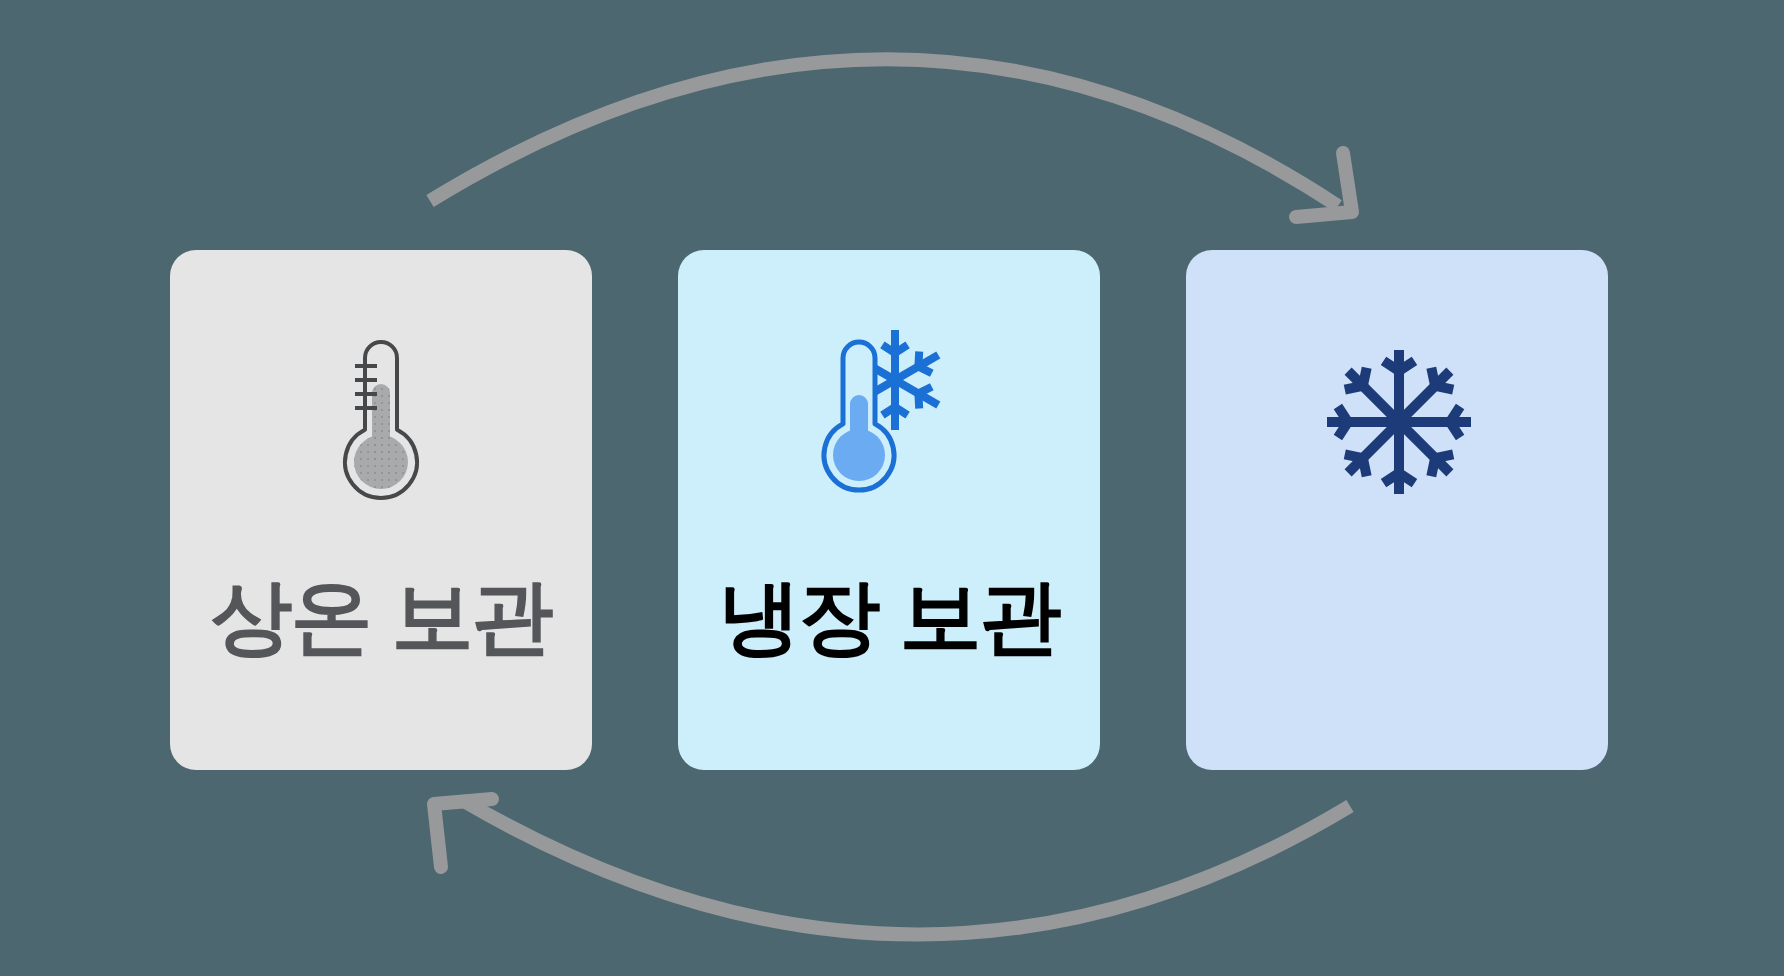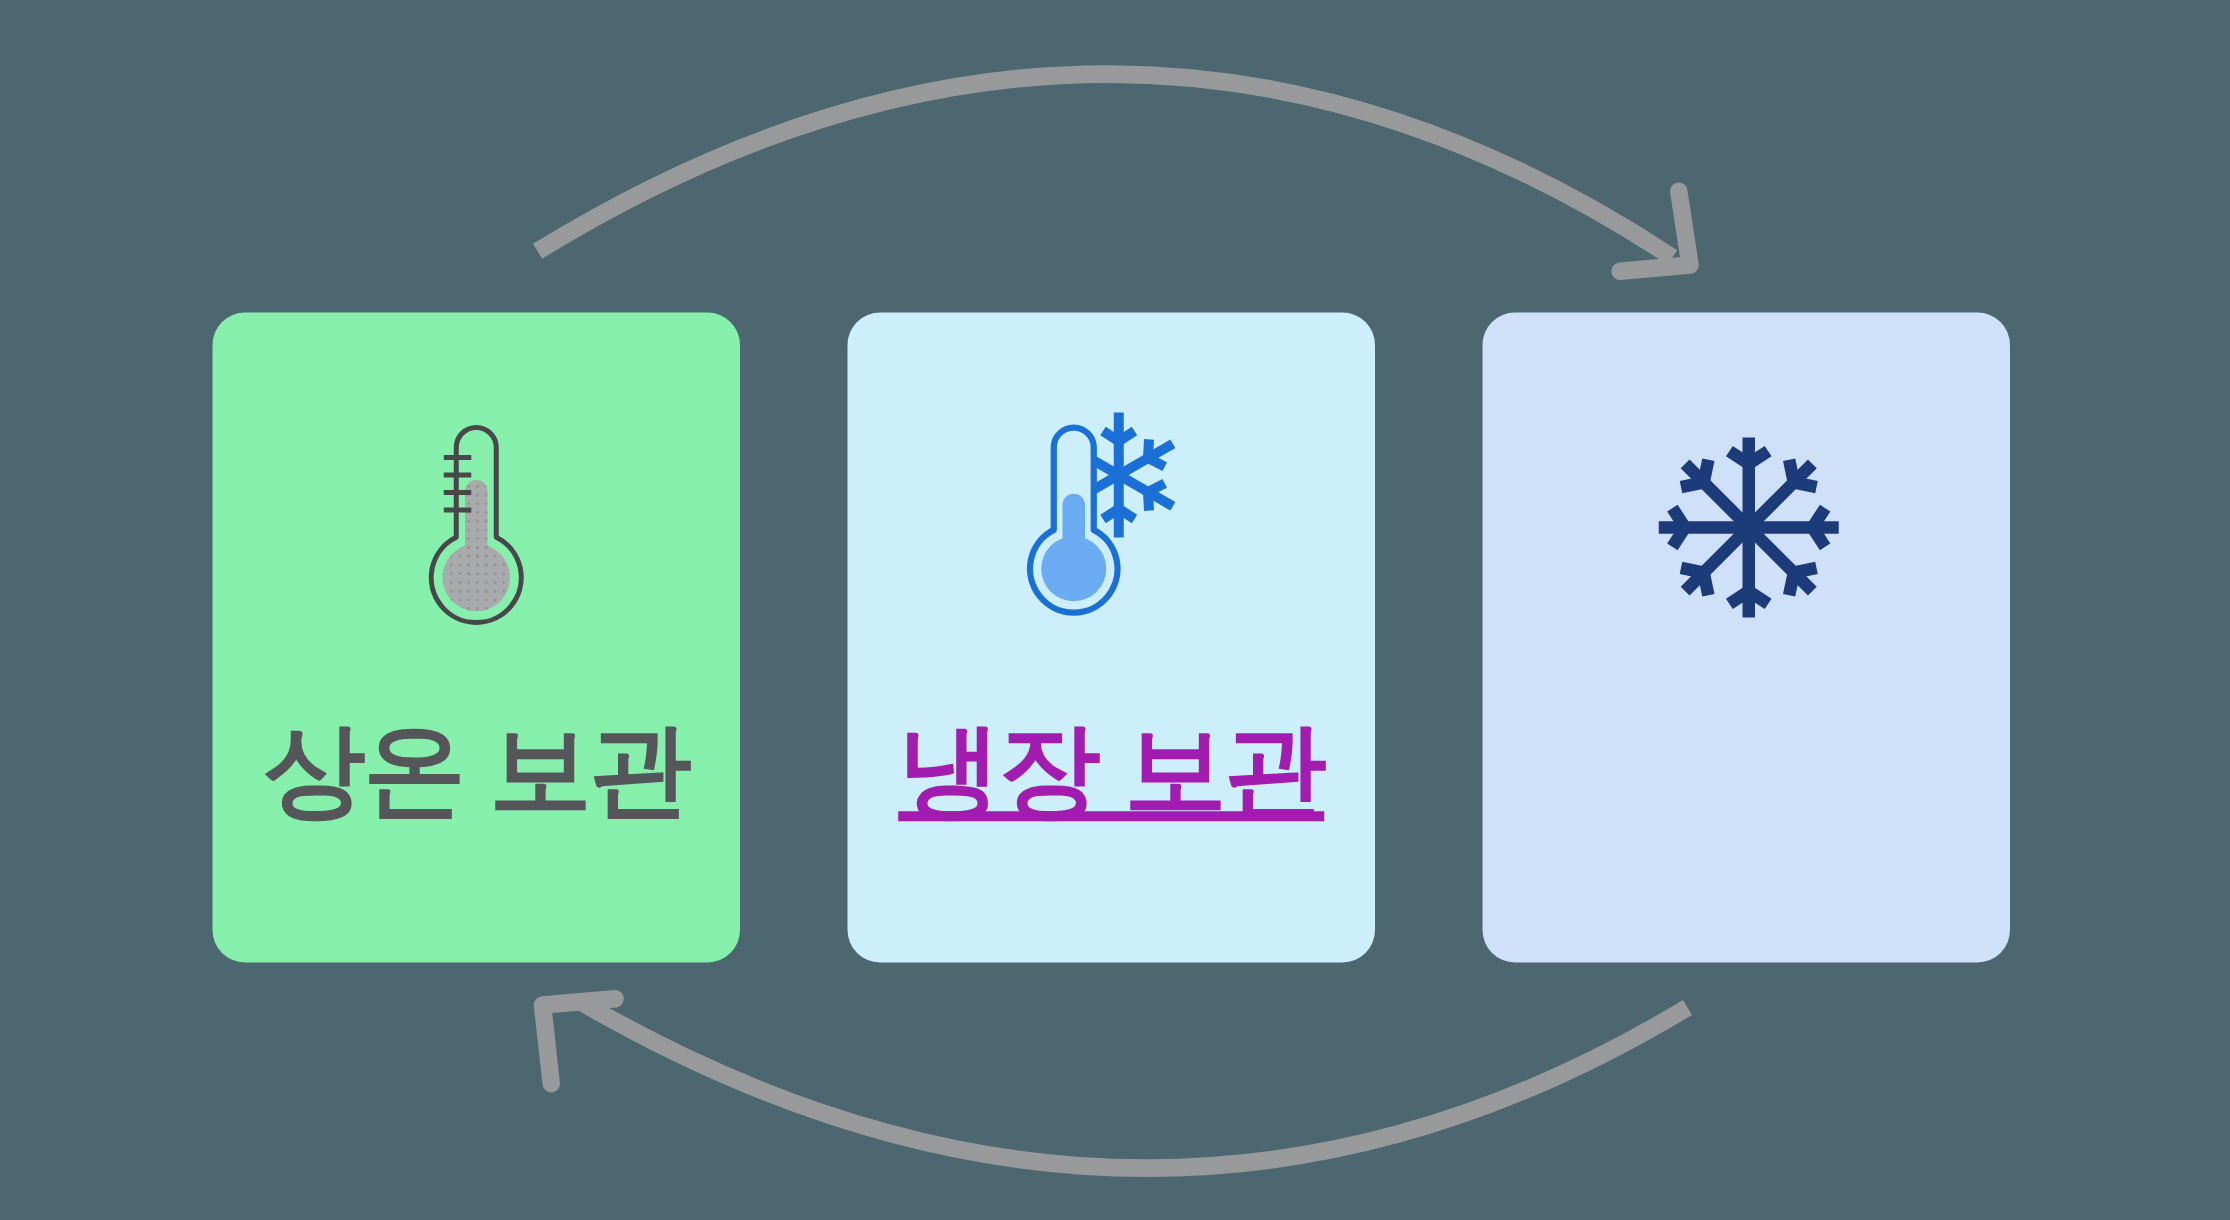--- a/index.html
+++ b/index.html
@@ -30,21 +30,21 @@
 
   <svg class="arrows" viewBox="0 0 1784 976">
     <g fill="none" stroke-width="14" stroke="#98999B">
       <path d="M 430 201 Q 896 -85 1338 206"></path>
       <path d="M 1343 153 L 1352 212 L 1296 217" stroke-linecap="round" stroke-linejoin="round"></path>
       <path d="M 1350 806 Q 919 1066 462 800"></path>
       <path d="M 492 799 L 434 804 L 441 867" stroke-linecap="round" stroke-linejoin="round"></path>
     </g>
   </svg>
 
-  <div class="card card1" style="background: #86efac;">
+  <div class="card card1" style="background: #e5e5e5;">
     <svg class="icon icon1" viewBox="0 0 100 170" color="#47484A">
       <defs>
         <pattern id="dotp" width="7" height="7" patternUnits="userSpaceOnUse">
           <circle cx="2" cy="2" r="1.1" fill="#8E9092"></circle>
         </pattern>
       </defs>
       <g color="#A8AAAC">
         <rect x="41" y="46" width="18" height="80" rx="9" fill="currentColor"></rect>
         <circle cx="50" cy="124" r="27" fill="currentColor"></circle>
         <rect x="41" y="46" width="18" height="80" rx="9" fill="url(#dotp)"></rect>
@@ -73,21 +73,21 @@
         <path d="M 70.2 60.7 L 83.6 67.5 L 82.8 82.5"></path>
         <path d="M 131.2 82.5 L 130.4 67.5 L 143.8 60.7"></path>
         <path d="M 82.8 25.5 L 83.6 40.5 L 70.2 47.3"></path>
       </g>
       <path d="M 55 97.9 L 55 32 A 16 16 0 0 1 87 32 L 87 97.9 A 35 35 0 1 1 55 97.9 Z" stroke="currentColor" stroke-width="5" stroke-linejoin="round" fill="#CDEEFB"></path>
       <g color="#6AABF2">
         <rect x="62" y="69" width="18" height="70" rx="9" fill="currentColor"></rect>
         <circle cx="71" cy="129" r="26" fill="currentColor"></circle>
       </g>
     </svg>
-    <div class="label" style="color: #a21caf; text-decoration: underline;">냉장 보관</div>
+    <div class="label" style="color: #000000;">냉장 보관</div>
   </div>
 
   <div class="card card3" style="background: rgb(207, 224, 249);">
     <svg class="icon icon3" viewBox="0 0 160 160" color="#1C3B78">
       <g stroke="currentColor" stroke-width="10" fill="none">
         <line x1="8" y1="80" x2="152" y2="80"></line>
         <line x1="80" y1="8" x2="80" y2="152"></line>
         <line x1="29.1" y1="29.1" x2="130.9" y2="130.9"></line>
         <line x1="29.1" y1="130.9" x2="130.9" y2="29.1"></line>
         <path d="M 141.1 95.5 L 131 80 L 141.1 64.5"></path>

